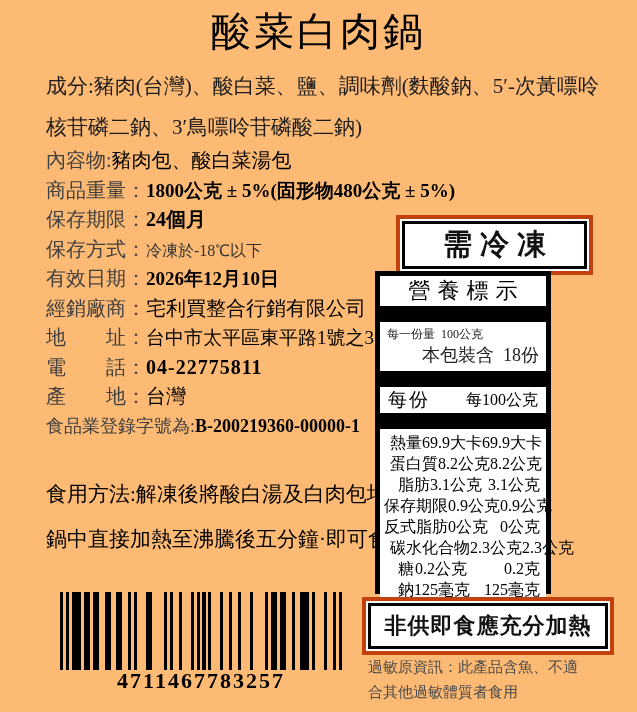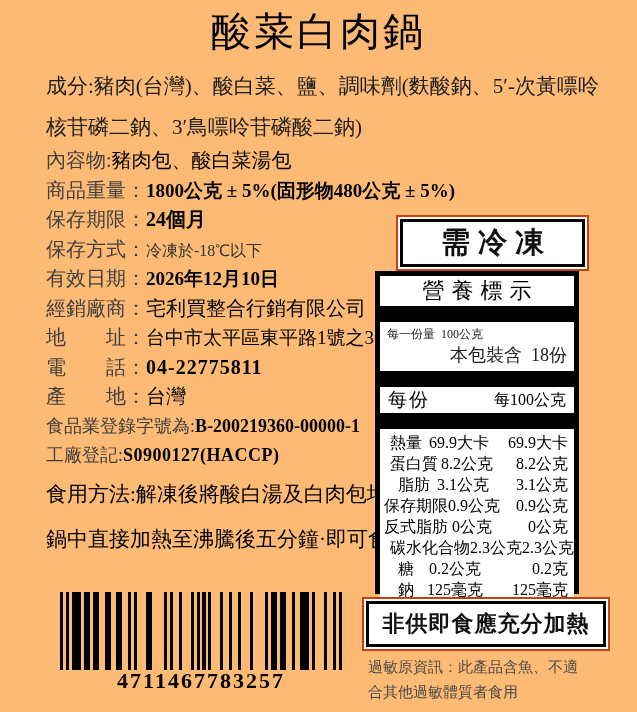--- a/index.html
+++ b/index.html
@@ -30,29 +30,29 @@
   .info-row:nth-child(11) .val{font-weight:600;letter-spacing:0.5px;}
   
   .usage{position:absolute;left:46px;top:472px;width:400px;
     font-size:21px;line-height:45px;font-weight:500;color:#000;}
   
   .barcode{position:absolute;left:60px;top:592px;width:282px;height:78px;}
   .barcode svg{display:block;}
   .barcode-number{position:absolute;left:60px;top:668px;width:282px;text-align:center;
     font-size:22px;font-weight:700;letter-spacing:2px;color:#000;}
   
-  .dbox{position:absolute;border:2px solid #c2410c;background:#fff;padding:2px;}
+  .dbox{position:absolute;border:4px solid #c2410c;background:#fff;padding:2px;}
   .dbox-inner{border:3px solid #000;height:100%;display:flex;align-items:center;
     justify-content:center;box-sizing:border-box;}
   .freeze-box{left:396px;top:215px;width:185px;height:48px;}
   .freeze-box .dbox-inner{font-size:29px;font-weight:700;letter-spacing:8px;text-indent:8px;}
   .reheat-box{left:362px;top:597px;width:240px;height:46px;}
   .reheat-box .dbox-inner{font-size:22px;font-weight:700;letter-spacing:1px;}
   
-  .nutrition{position:absolute;left:375px;top:271px;width:204px;height:323px;
+  .nutrition{position:absolute;left:375px;top:271px;width:176px;height:323px;
     background:#000;padding:5px;box-sizing:border-box;
     display:flex;flex-direction:column;gap:16px;}
   .n-sec{background:#fff;box-sizing:border-box;}
   .n-header{height:38px;display:flex;align-items:center;justify-content:center;
     font-size:22px;letter-spacing:7px;text-indent:7px;color:#000;}
   .n-serving{height:52px;padding:4px 7px;font-size:12px;color:#222;
     display:flex;flex-direction:column;justify-content:space-between;}
   .n-serving .line2{text-align:right;font-size:18px;}
   .n-cols{height:34px;display:flex;align-items:center;justify-content:space-between;
     padding:0 8px;}
@@ -83,21 +83,20 @@
       <div class="info-row"><span class="lbl">內容物:</span><span class="val">豬肉包、酸白菜湯包</span></div>
       <div class="info-row"><span class="lbl">商品重量：</span><span class="val">1800公克 ± 5%(固形物480公克 ± 5%)</span></div>
       <div class="info-row"><span class="lbl">保存期限：</span><span class="val">24個月</span></div>
       <div class="info-row"><span class="lbl">保存方式：</span><span class="val">冷凍於-18℃以下</span></div>
       <div class="info-row"><span class="lbl">有效日期：</span><span class="val">2026年12月10日</span></div>
       <div class="info-row"><span class="lbl">經銷廠商：</span><span class="val">宅利買整合行銷有限公司</span></div>
       <div class="info-row"><span class="lbl">地　　址：</span><span class="val">台中市太平區東平路1號之3</span></div>
       <div class="info-row"><span class="lbl">電　　話：</span><span class="val">04-22775811</span></div>
       <div class="info-row"><span class="lbl">產　　地：</span><span class="val">台灣</span></div>
       <div class="info-row"><span class="lbl">食品業登錄字號為:</span><span class="val">B-200219360-00000-1</span></div>
-      <div class="info-row"><span class="lbl">工廠登記:</span><span class="val">S0900127(HACCP)</span></div>
     </div>
 
   <div class="usage">食用方法:解凍後將酸白湯及白肉包均倒入鍋中直接加熱至沸騰後五分鐘·即可食用</div>
 
   <div class="dbox freeze-box">
     <div class="dbox-inner">需冷凍</div>
   </div>
 
   <div class="nutrition">
     <div class="n-sec n-header">營養標示</div>

